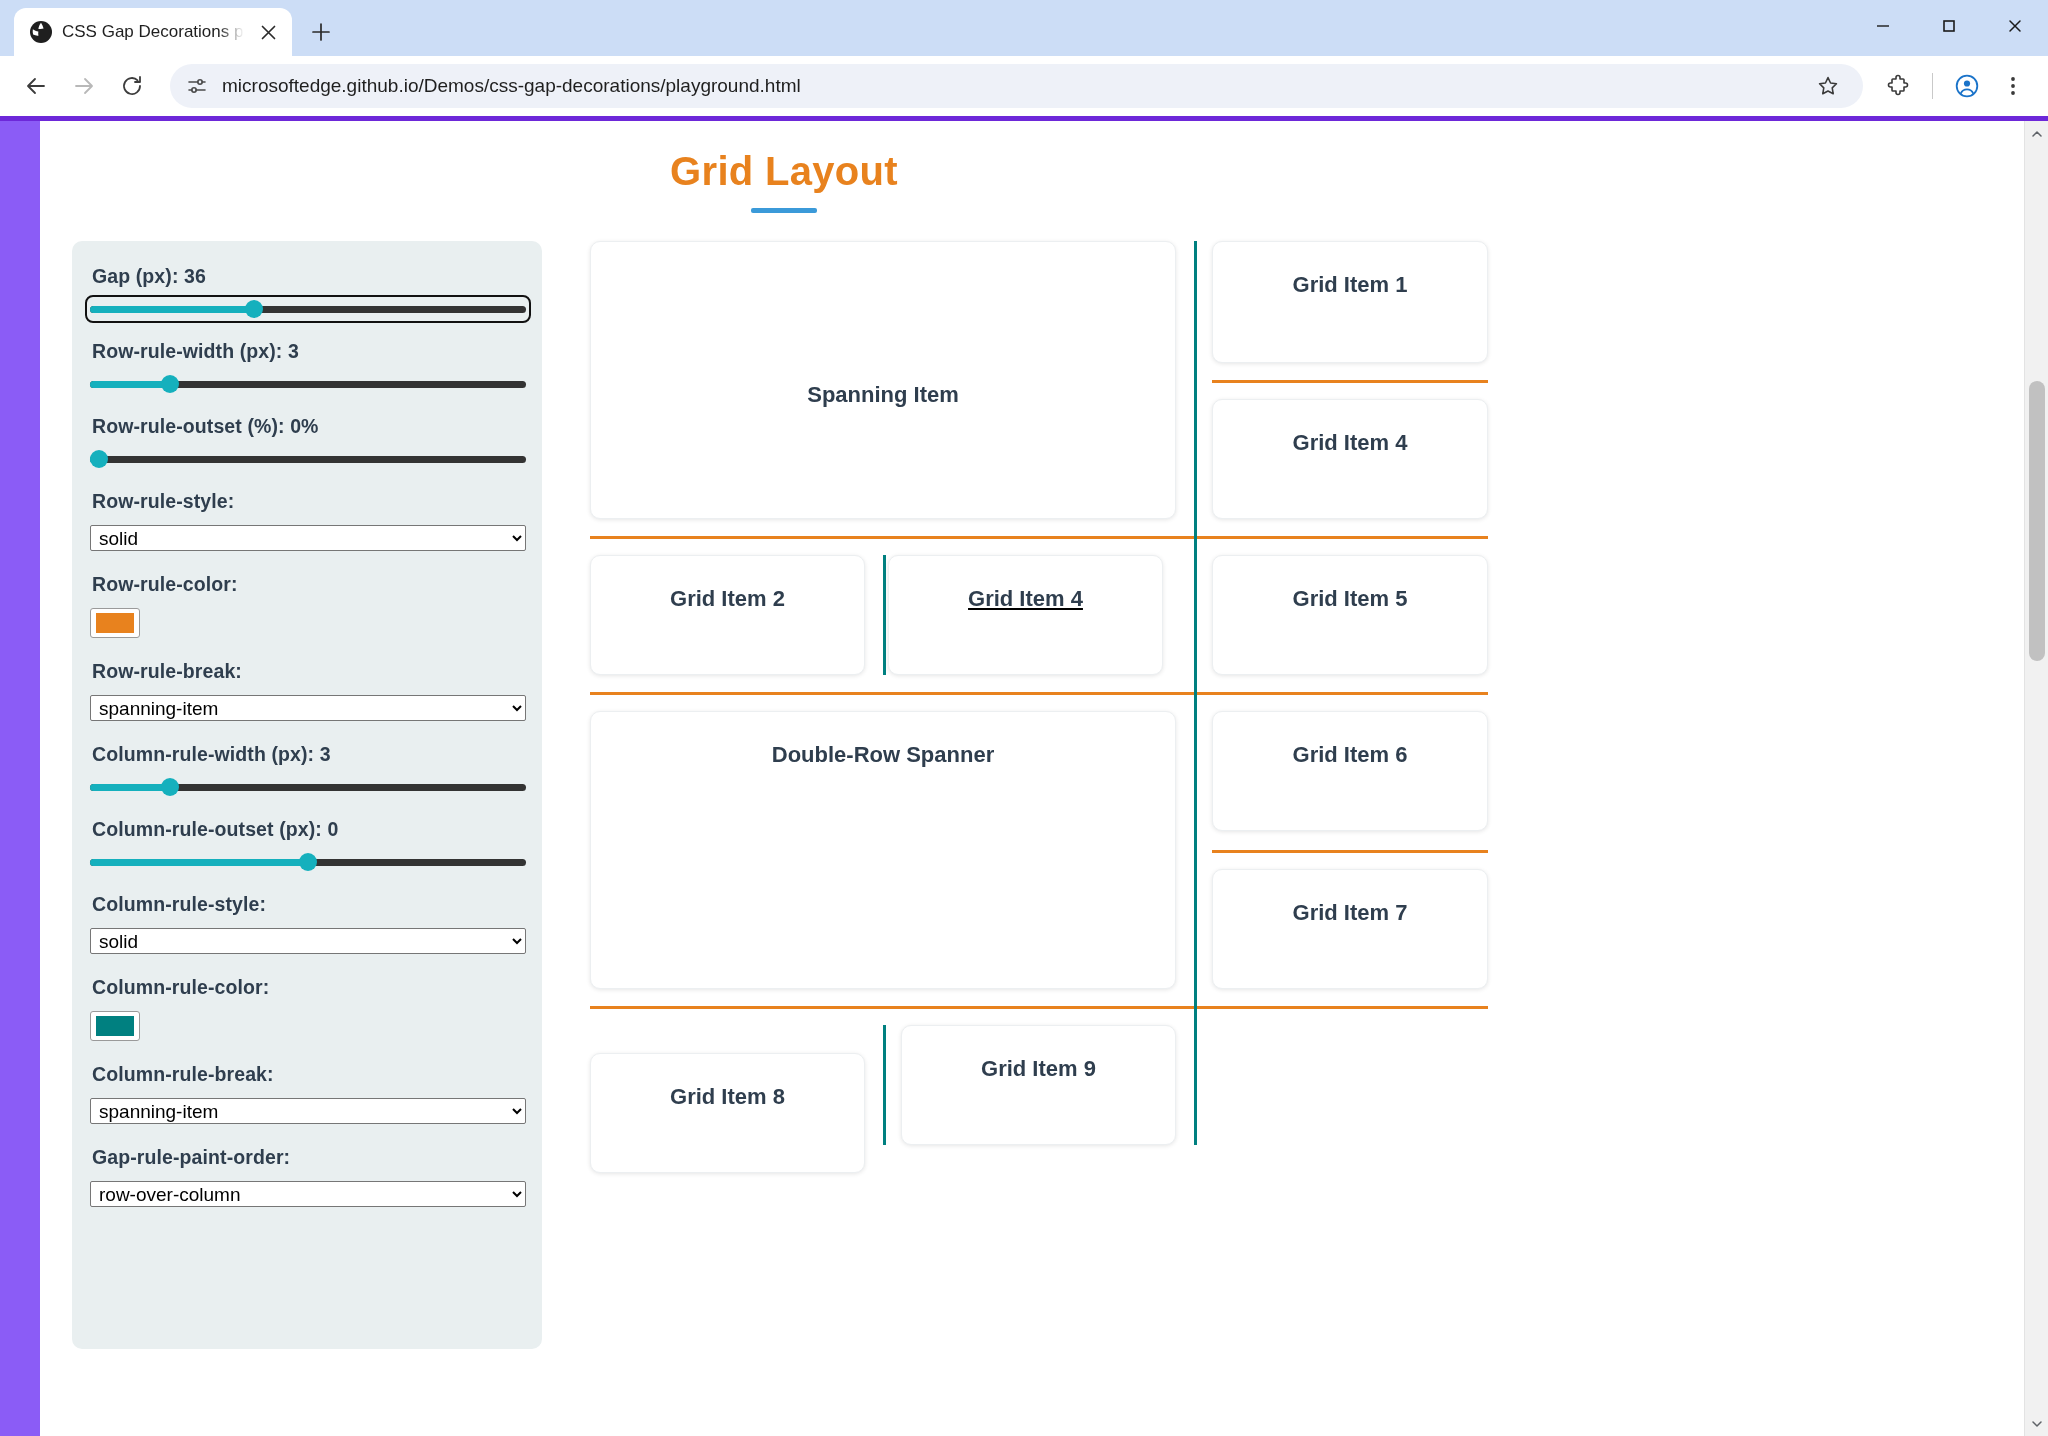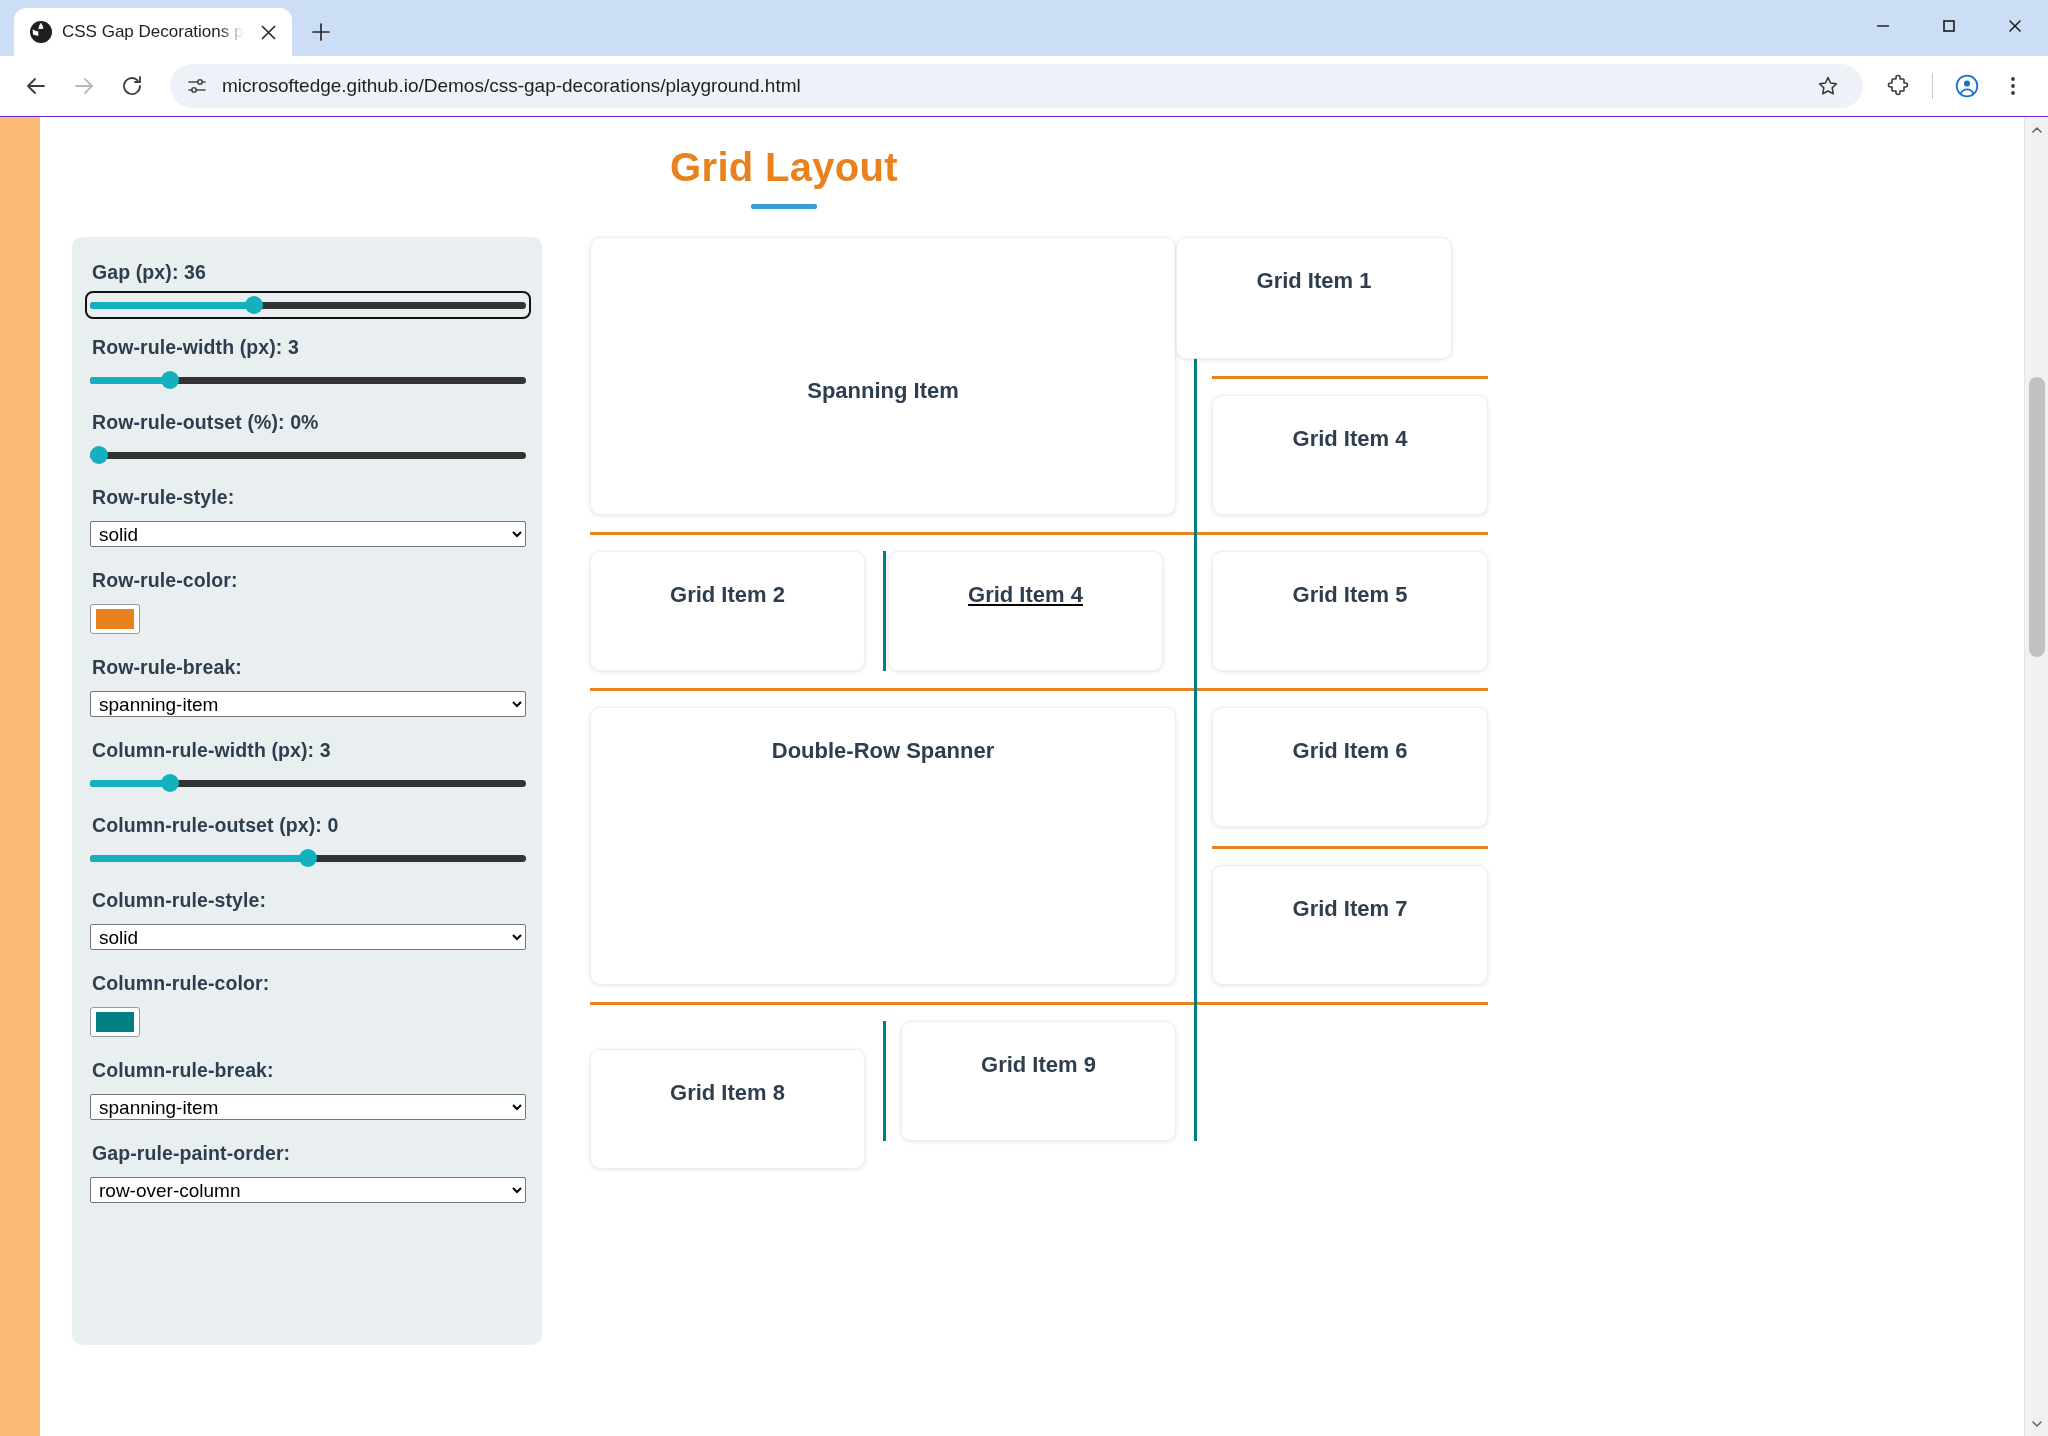--- a/index.html
+++ b/index.html
@@ -50,22 +50,22 @@
   .omni-icon { width:26px; height:26px; display:flex; align-items:center;
                justify-content:center; flex:0 0 auto; }
   .omni-url { flex:1 1 auto; font-size:19px; color:#1f1f1f; white-space:nowrap;
               overflow:hidden; }
   .omni-right { display:flex; align-items:center; gap:2px; flex:0 0 auto; }
   .tbicon { width:42px; height:42px; display:flex; align-items:center;
             justify-content:center; color:#3a3a3a; border-radius:50%; }
   .tbsep { width:1px; height:26px; background:#c9c9c9; margin:0 9px; }
 
   
-  .viewport { flex:1 1 auto; background:#fdba74; position:relative; overflow:hidden;
-              border-top:1px solid #6d28d9; display:flex; }
+  .viewport { flex:1 1 auto; background:#8b5cf6; position:relative; overflow:hidden;
+              border-top:5px solid #6d28d9; display:flex; }
   .page { flex:1 1 auto; position:relative; background:#ffffff;
           margin-left:40px; margin-right:0; overflow:hidden; }
   .page-inner { position:absolute; left:0; top:0; width:1488px; height:1300px; }
 
   .page-title { text-align:center; font-size:40px; font-weight:700; color:#e8821e;
                 margin:28px 0 0 0; letter-spacing:0.3px; }
   .title-underline { width:66px; height:5px; background:#3b9ad9; border-radius:2px;
                      margin:14px auto 0 auto; }
 
   .content { display:flex; gap:0; padding:0 0 0 32px; margin-top:28px; }
@@ -293,21 +293,21 @@
               <div class="rule-h" style="left: 0px; top: 451px; width: 898px; background: rgb(232, 130, 30);"></div>
               <div class="rule-h" style="left: 622px; top: 609px; width: 276px; background: rgb(232, 130, 30);"></div>
               <div class="rule-h" style="left: 0px; top: 765px; width: 898px; background: rgb(232, 130, 30);"></div>
               <div class="rule-v" style="left: 604px; top: 0px; height: 748px; background: rgb(0, 128, 128);"></div>
               <div class="rule-v" style="left: 293px; top: 314px; height: 120px; background: rgb(0, 128, 128);"></div>
               <div class="rule-v" style="left: 604px; top: 470px; height: 434px; background: rgb(0, 128, 128);"></div>
               <div class="rule-v" style="left: 293px; top: 784px; height: 120px; background: rgb(0, 128, 128);"></div>
               <div class="gi" style="left: 0px; top: 0px; width: 586px; height: 278px; align-items: center;">
                 <span>Spanning Item</span>
               </div>
-              <div class="gi" style="left: 586px; top: 0px; width: 276px; height: 122px;">
+              <div class="gi" style="left: 622px; top: 0px; width: 276px; height: 122px;">
                 <span>Grid Item 1</span>
               </div>
               <div class="gi" style="left: 622px; top: 158px; width: 276px; height: 120px;">
                 <span>Grid Item 4</span>
               </div>
               <div class="gi" style="left: 0px; top: 314px; width: 275px; height: 120px;">
                 <span>Grid Item 2</span>
               </div>
               <div class="gi" style="left: 298px; top: 314px; width: 275px; height: 120px; text-decoration: underline;">
                 <span>Grid Item 4</span>

